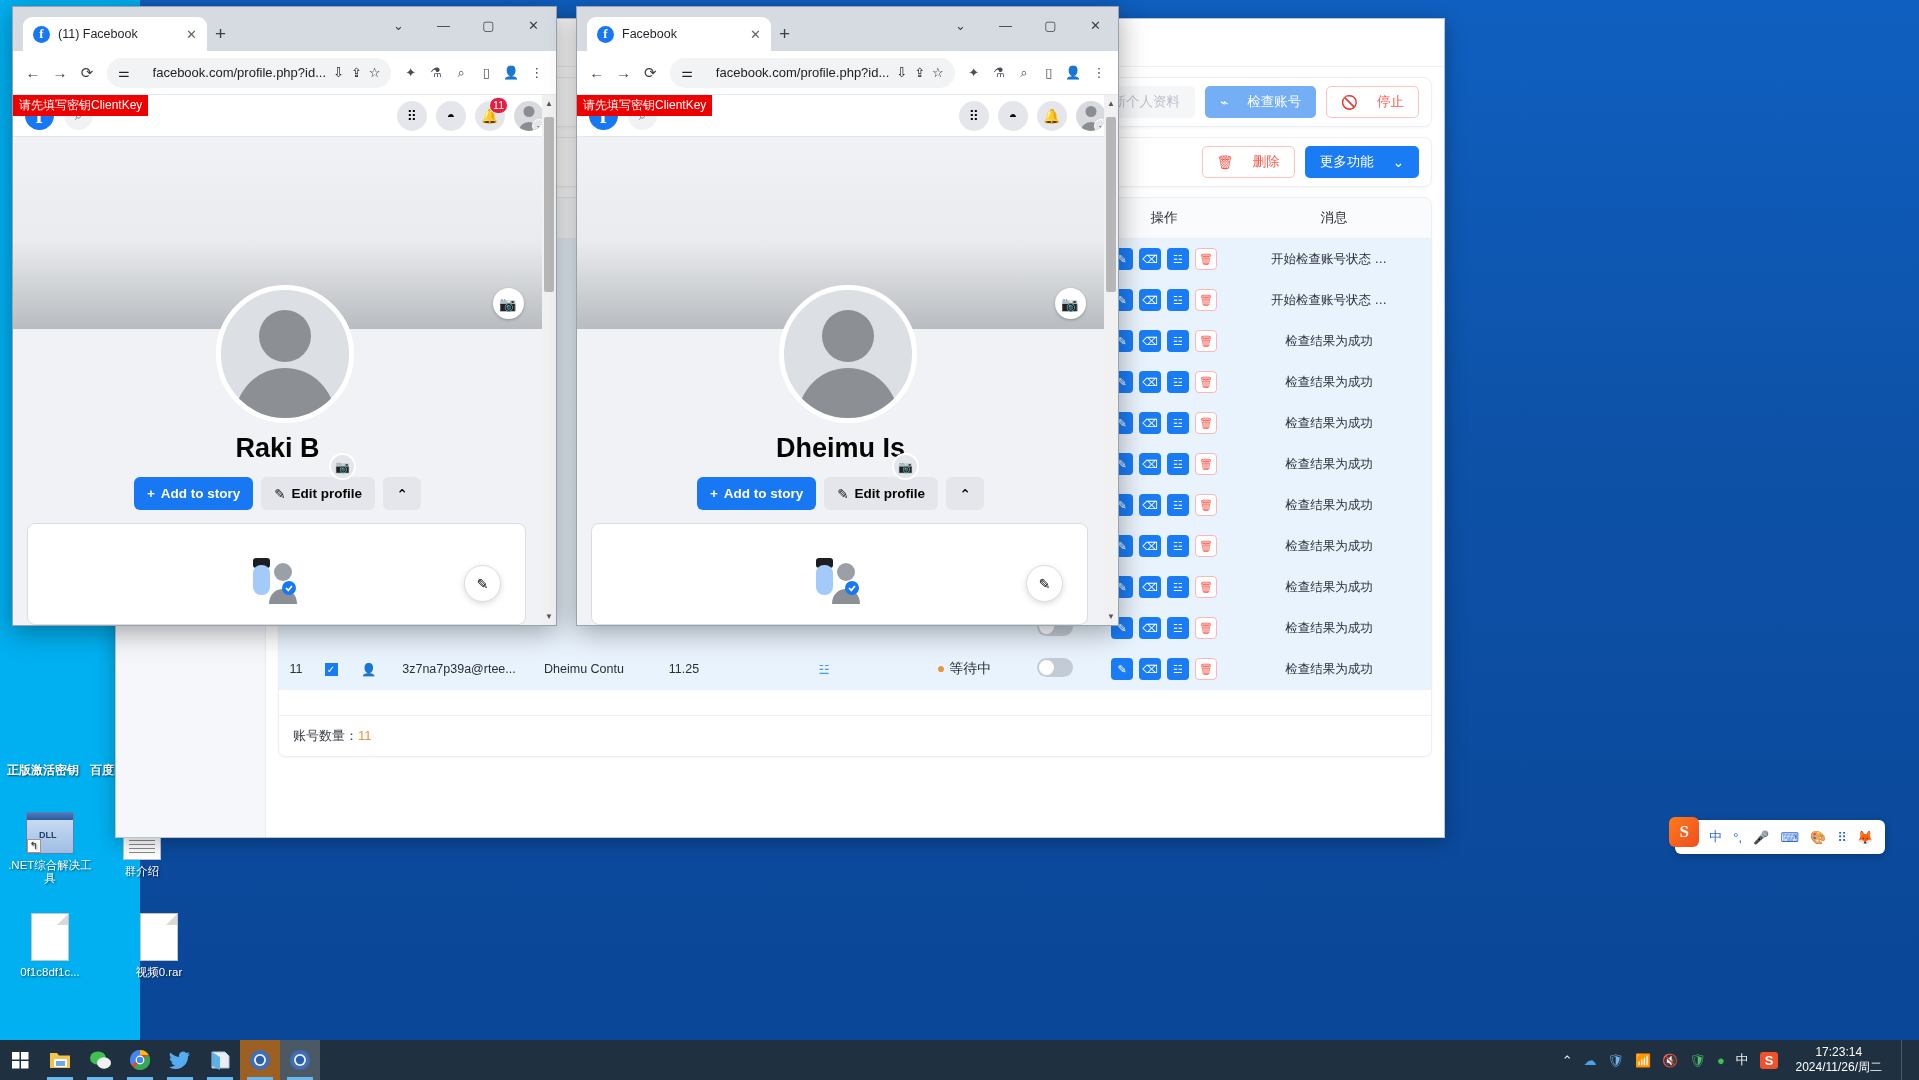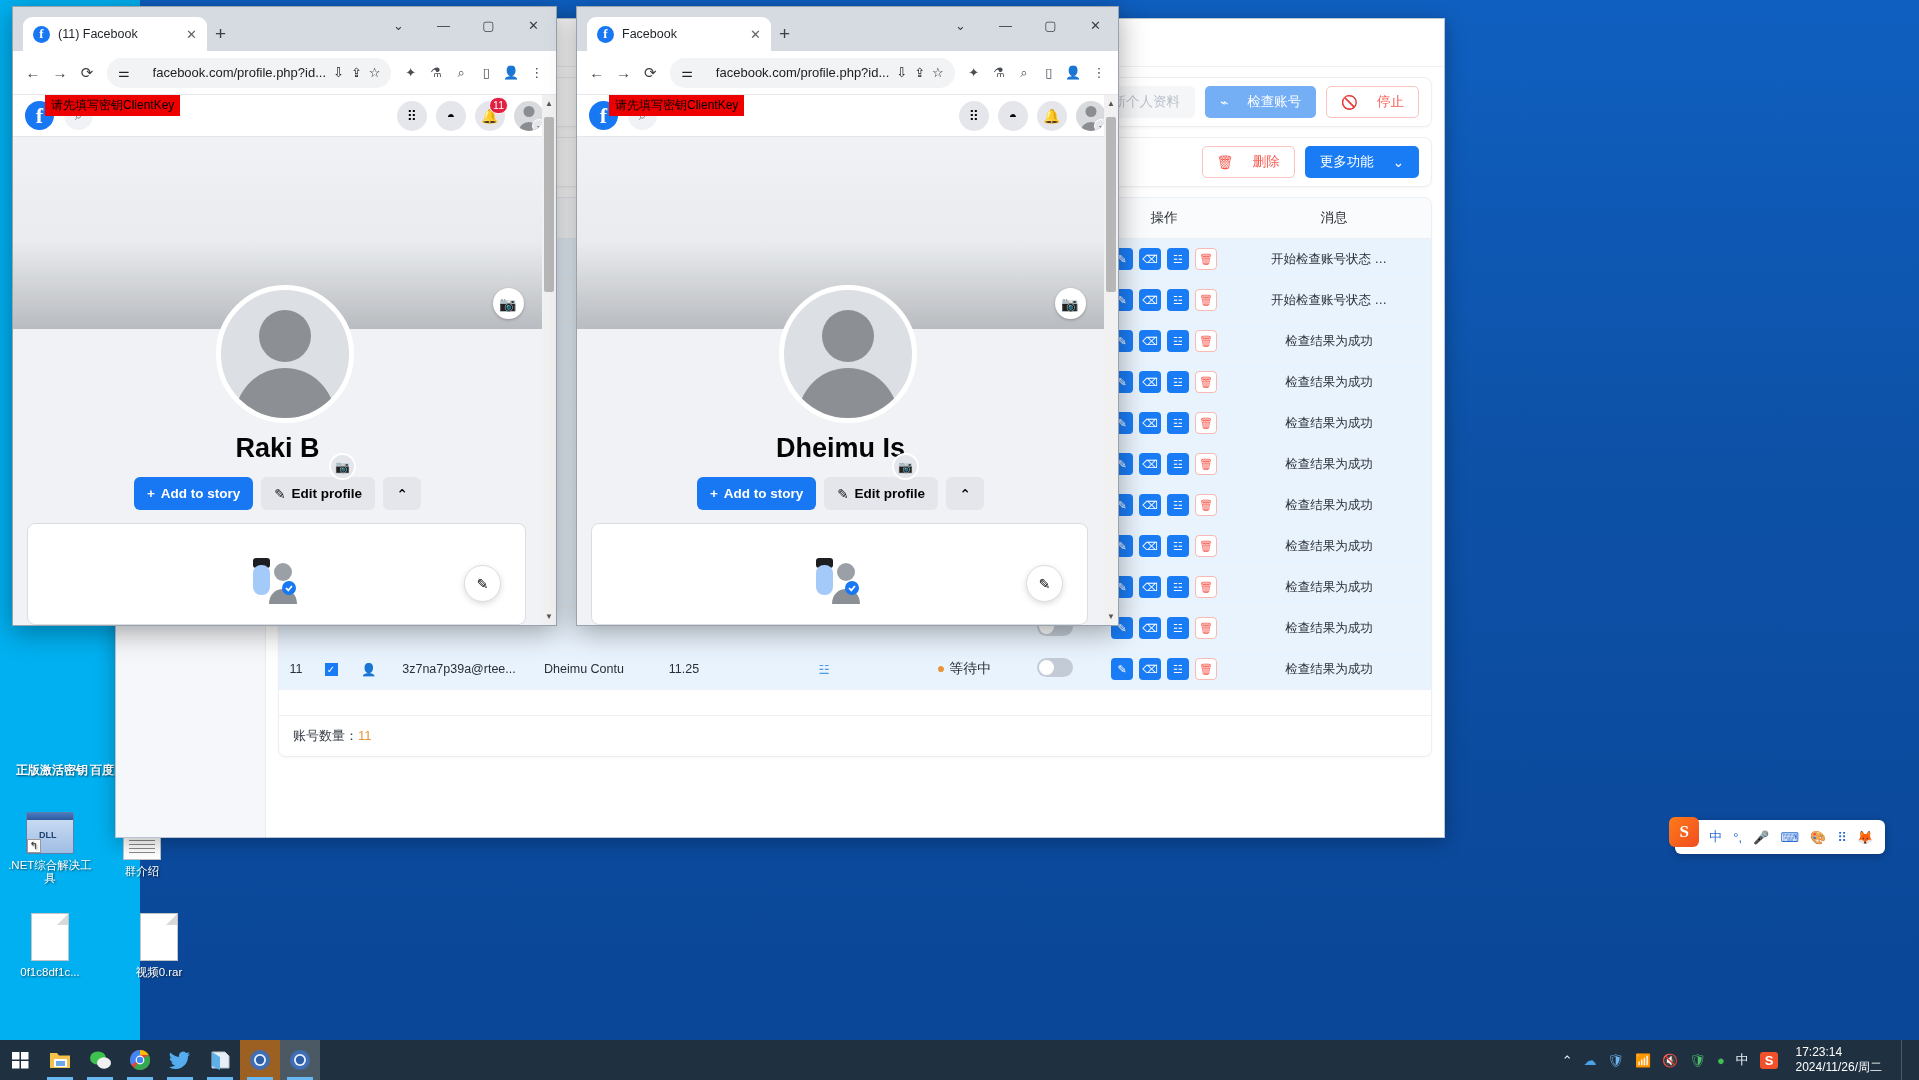--- a/index.html
+++ b/index.html
@@ -183,22 +183,22 @@
   }
   .omni-url{ flex:1; overflow:hidden; white-space:nowrap; text-overflow:ellipsis;margin-left:16px;}
   .ext-icon{
     width:26px;height:26px;display:flex;align-items:center;justify-content:center;
     color:#4a4f55;font-size:13px;
   }
   .chrome-content{
     flex:1; background:#f0f2f5; position:relative; overflow:hidden;
   }
   .alert-badge{
-    position:absolute; left:0; top:0; background:#ee0000; color:#000000;
-    font-size:12px; padding:2px 6px; z-index:5; white-space:nowrap;margin-left:32px;
+    position:absolute; left:0; top:0; background:#ee0000; color:#ffffff;
+    font-size:12px; padding:2px 6px; z-index:5; white-space:nowrap;
   }
   .fb-topbar{
     height:42px; background:#fff; display:flex; align-items:center;
     padding:0 12px; gap:10px; border-bottom:1px solid #e4e6eb;
   }
   .fb-logo-big{
     width:29px;height:29px;border-radius:50%;background:#1877f2;color:#fff;
     font-weight:bold;font-size:22px;display:flex;align-items:center;
     justify-content:center;font-family:"Liberation Serif",serif;
   }
@@ -334,32 +334,32 @@
   .tb-item.active-grey{ background:#4b5964; }
   .tb-underline::after{
     content:""; position:absolute; bottom:0; left:7px; right:7px; height:3px;
     background:#68b9f2;
   }
   #tray{
     margin-left:auto; display:flex; align-items:center; gap:11px;
     padding-right:10px; color:#e8eef3; font-size:13px;
   }
   #clock{
-    text-align:left; line-height:15px; font-size:12px; color:#fff;
+    text-align:center; line-height:15px; font-size:12px; color:#fff;
     padding-left:6px; padding-right:8px;
   }
   #show-desktop{ width:8px; height:40px; border-left:1px solid #4a5b68; }
 </style>
 </head>
 <body>
 
 <div id="desktop">
   <div id="desktop-left-panel"></div>
 
-  <div class="desk-label-top" style="left:16px; top:762px;">正版激活密钥</div>
+  <div class="desk-label-top" style="left:7px; top:762px;">正版激活密钥</div>
   <div class="desk-label-top" style="left:90px; top:762px;">百度网盘</div>
 
   <div class="desk-icon" style="left:4px; top:812px;">
     <div class="dll-icon">
       <div class="shortcut-arrow">↰</div>
     </div>
     <span>.NET综合解决工具</span>
   </div>
 
   <div class="desk-icon" style="left:96px; top:812px;">

